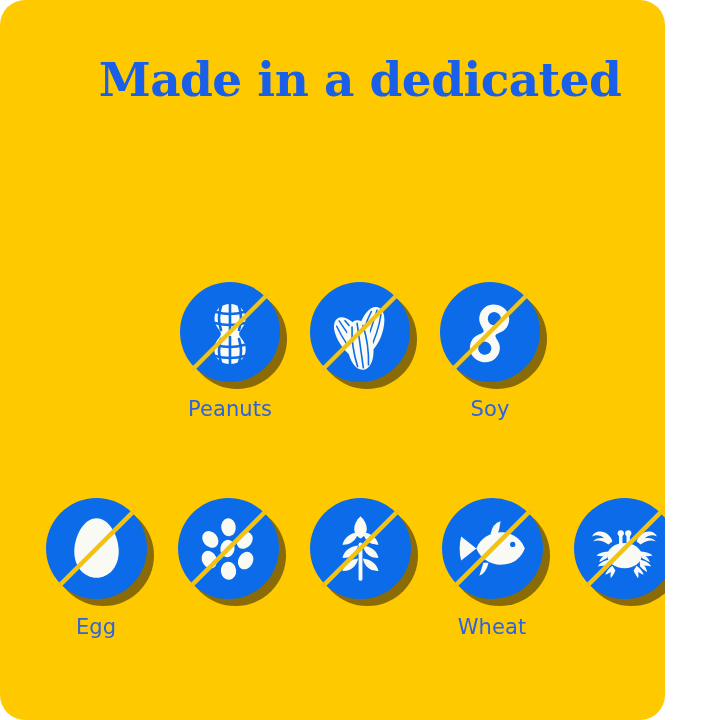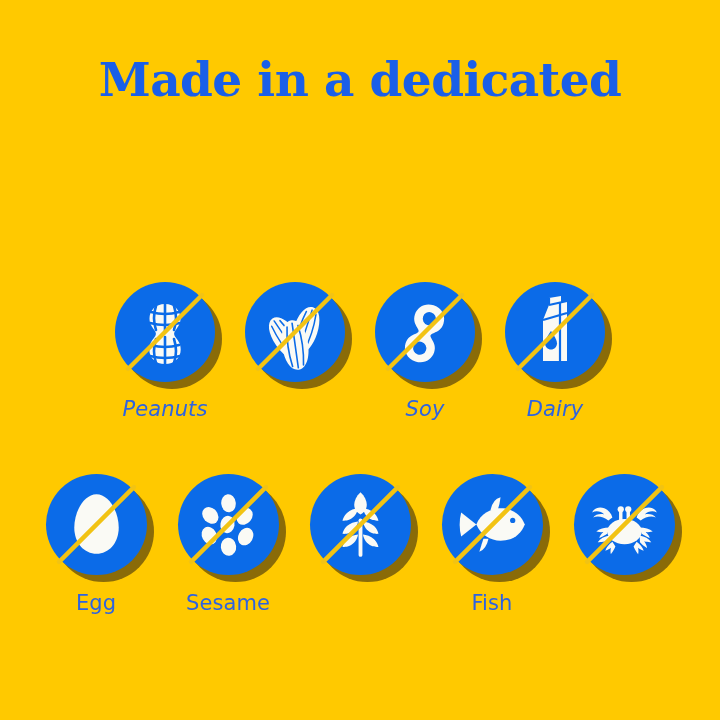--- a/index.html
+++ b/index.html
@@ -9,25 +9,26 @@
   }
   body {
     width: 720px;
     height: 720px;
     overflow: hidden;
     font-family: "Liberation Sans", sans-serif;
   }
 
   #poster {
     position: relative;
-    width: 720px;
+    width: 665px;
     height: 720px;
     background: #FFC900;
     box-sizing: border-box;
     overflow: hidden;
+    border-radius: 25px;
   }
 
   
   .headline {
     position: absolute;
     top: 54px;
     left: 0;
     width: 720px;
     text-align: center;
     color: #1A5FE8;
@@ -45,22 +46,22 @@
 
   
   .row {
     position: absolute;
     left: 0;
     width: 720px;
     display: flex;
     justify-content: center;
     align-items: flex-start;
   }
-  #row-1 { top: 282px; font-style: italic; }
-  #row-2 { top: 474px; }
+  #row-1 { top: 282px; }
+  #row-2 { top: 498px; }
 
   #row-1 .item { width: 130px; }
   #row-2 .item { width: 132px; }
 
   .item {
     display: flex;
     flex-direction: column;
     align-items: center;
   }
 
@@ -224,48 +225,20 @@
             </svg>
           </div>
         </div>
         <svg class="slash" viewBox="0 0 100 100">
           <line x1="13" y1="87" x2="87" y2="13" stroke="#F2C313" stroke-width="4.4" stroke-linecap="round"></line>
         </svg>
       </div>
       <div class="caption">Soy</div>
     </div>
 
-    <div class="item">
-      <div class="badge">
-        <div class="shadow"></div>
-        <div class="disc">
-          <div class="glyph">
-            <svg viewBox="0 0 100 100">
-
-              <path d="M38 38 L62 31 L62 79 L38 79 Z" fill="#FAFAF5"></path>
-              <path d="M38 38 L44 23 L62 19 L62 31 Z" fill="#FAFAF5"></path>
-              <path d="M44 23 L44 16 L56 14 L56 20 Z" fill="#FAFAF5"></path>
-
-              <line x1="38" y1="38" x2="62" y2="31" stroke="#0B6BE8" stroke-width="2.2"></line>
-              <line x1="44" y1="23" x2="62" y2="19" stroke="#0B6BE8" stroke-width="2.2"></line>
-              <line x1="44" y1="23" x2="44" y2="16" stroke="#0B6BE8" stroke-width="2.2"></line>
-
-              <line x1="55" y1="33" x2="55" y2="79" stroke="#0B6BE8" stroke-width="2.2"></line>
-              <line x1="55" y1="33" x2="55" y2="20" stroke="#0B6BE8" stroke-width="2.2"></line>
-
-              <path d="M46 49c0 0 -6 8 -6 12.2 0 3.6 2.7 6.3 6 6.3s6-2.7 6-6.3C52 57 46 49 46 49z" fill="#0B6BE8"></path>
-            </svg>
-          </div>
-        </div>
-        <svg class="slash" viewBox="0 0 100 100">
-          <line x1="13" y1="87" x2="87" y2="13" stroke="#F2C313" stroke-width="4.4" stroke-linecap="round"></line>
-        </svg>
-      </div>
-      <div class="caption">Dairy</div>
-    </div>
 
   </div>
 
   <div class="row" id="row-2">
 
     <div class="item">
       <div class="badge">
         <div class="shadow"></div>
         <div class="disc">
           <div class="glyph">
@@ -296,21 +269,20 @@
                 <ellipse cx="67" cy="62" rx="7.2" ry="9" transform="rotate(28 67 62)"></ellipse>
                 <ellipse cx="50" cy="72" rx="7.6" ry="9" transform="rotate(-6 50 72)"></ellipse>
               </g>
             </svg>
           </div>
         </div>
         <svg class="slash" viewBox="0 0 100 100">
           <line x1="13" y1="87" x2="87" y2="13" stroke="#F2C313" stroke-width="4.4" stroke-linecap="round"></line>
         </svg>
       </div>
-      <div class="caption">Sesame</div>
     </div>
 
     <div class="item">
       <div class="badge">
         <div class="shadow"></div>
         <div class="disc">
           <div class="glyph">
             <svg viewBox="0 0 100 100">
               <g fill="#FAFAF5">
 
@@ -353,21 +325,21 @@
                 <path d="M46 64 Q44 74 37 77 Q39 70 41 64 Z"></path>
               </g>
               <circle cx="70" cy="46" r="2.6" fill="#0B6BE8"></circle>
             </svg>
           </div>
         </div>
         <svg class="slash" viewBox="0 0 100 100">
           <line x1="13" y1="87" x2="87" y2="13" stroke="#F2C313" stroke-width="4.4" stroke-linecap="round"></line>
         </svg>
       </div>
-      <div class="caption">Fish</div>
+      <div class="caption">Wheat</div>
     </div>
 
     <div class="item">
       <div class="badge">
         <div class="shadow"></div>
         <div class="disc">
           <div class="glyph">
             <svg viewBox="0 0 100 100">
               <g fill="#FAFAF5">
 

